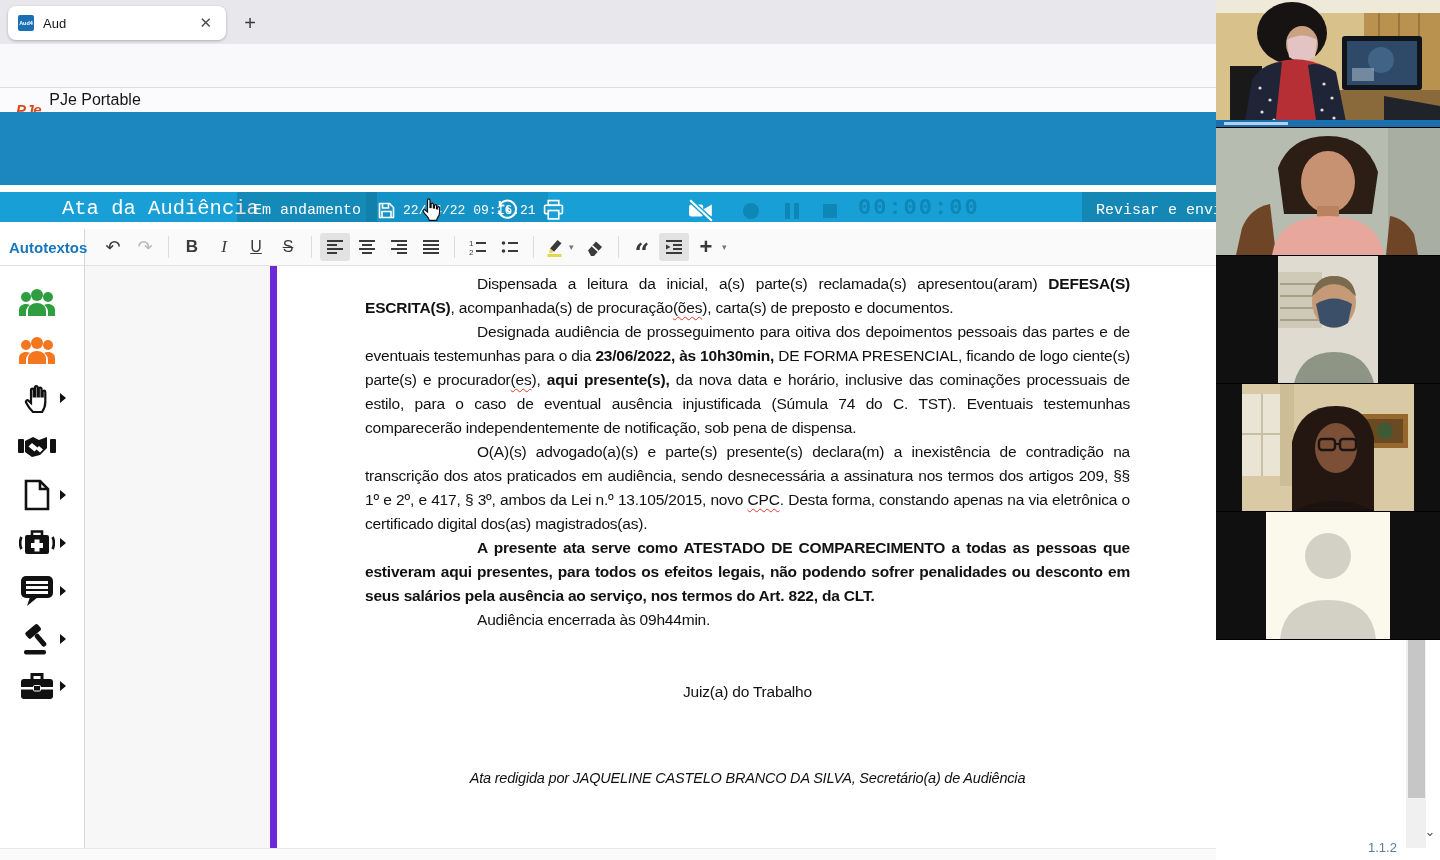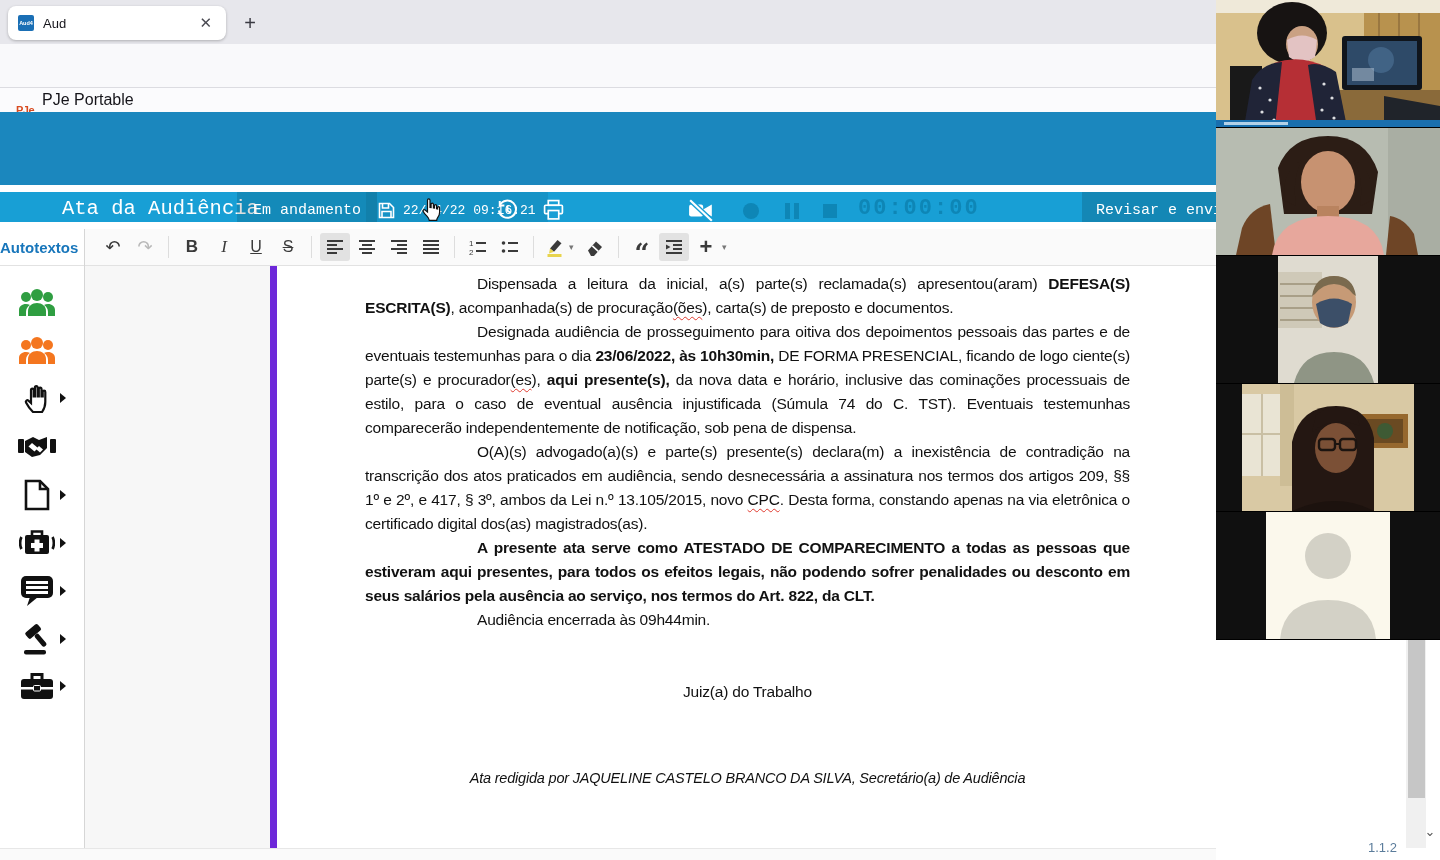--- a/index.html
+++ b/index.html
@@ -21,21 +21,21 @@
   .navbtn { position:absolute; top:53px; width:28px; height:28px; display:flex; align-items:center;
     justify-content:center; font-size:18px; color:#2a2a33; }
   .navbtn.disabled { color:#b6b6bf; }
   #urlbar { left:262px; top:50px; width:1170px; height:32px; background:#f0f0f4; border-radius:5px;
     display:flex; align-items:center; padding:0 10px; }
   #urlbar svg { flex:0 0 auto; margin-right:10px; }
   #url-text { font-size:13.5px; color:#74747e; white-space:nowrap; overflow:hidden; }
   #url-text .dom { color:#15141a; font-weight:bold; }
   #bookmarksbar { left:0; top:88px; width:1440px; height:24px; background:#fbfbfd; display:flex;
     align-items:center; padding-left:16px; }
-  #bm-icon { font-size:11px; font-weight:bold; color:#d84b20; letter-spacing:-0.5px;margin-top:19px; }
+  #bm-icon { font-size:15px; font-weight:bold; color:#d84b20; font-style:italic; letter-spacing:-0.5px;margin-top:19px; }
   #bm-label { font-size:16px; color:#15141a; margin-left:8px; }
 
   
   #appheader { left:0; top:112px; width:1440px; height:73px; background:#1b87be; color:#fff; }
   #hamburger { left:10px; top:135px; width:26px; height:20px; }
   #hamburger div { height:3.5px; background:#fff; border-radius:2px; margin-bottom:4.5px; }
   #emblem { left:44px; top:117px; }
   #logo { left:106px; top:118px; font-size:46px; color:#fff; letter-spacing:-1px; font-weight:400; }
   #logo .digit { font-size:56px; font-weight:400; }
   #caseinfo { left:237px; top:116px; width:620px; }
@@ -78,21 +78,21 @@
   .glyphU { text-decoration:underline; font-size:16px; }
   .glyphS { text-decoration:line-through; font-size:16px; }
   .glyphQ { font-family:"DejaVu Serif",serif; font-size:26px; font-weight:bold; line-height:10px;
     padding-top:12px; }
   .glyphP { font-size:22px; font-weight:bold; }
   .uglyph { font-size:18px; }
 
   
   #sidebar { left:0; top:229px; width:85px; height:619px; background:#fff; border-right:1px solid #d6d6d6; }
   #sidebar-title { height:37px; border-bottom:1px solid #e2e2e2; font-size:15px; font-weight:bold;
-    color:#1876bb; line-height:37px; }
+    color:#1876bb; line-height:37px; padding-left:9px; }
   .sb-item { position:absolute; left:16px; width:42px; height:38px; display:flex; align-items:center;
     justify-content:center; }
   .sb-arrow { position:absolute; left:60px; width:0; height:0; border-left:6px solid #111;
     border-top:5px solid transparent; border-bottom:5px solid transparent; }
 
   
   #editorarea { left:85px; top:266px; width:1131px; height:582px; background:#f7f7f7; overflow:hidden; }
   #page { position:absolute; left:185px; top:0; width:946px; height:582px; background:#fff;
     border-left:7px solid #6d28d9; padding:6px 86px 0 88px; }
   #doc-body p.para { margin:0; text-align:justify; text-indent:112px; font-size:15.5px;

